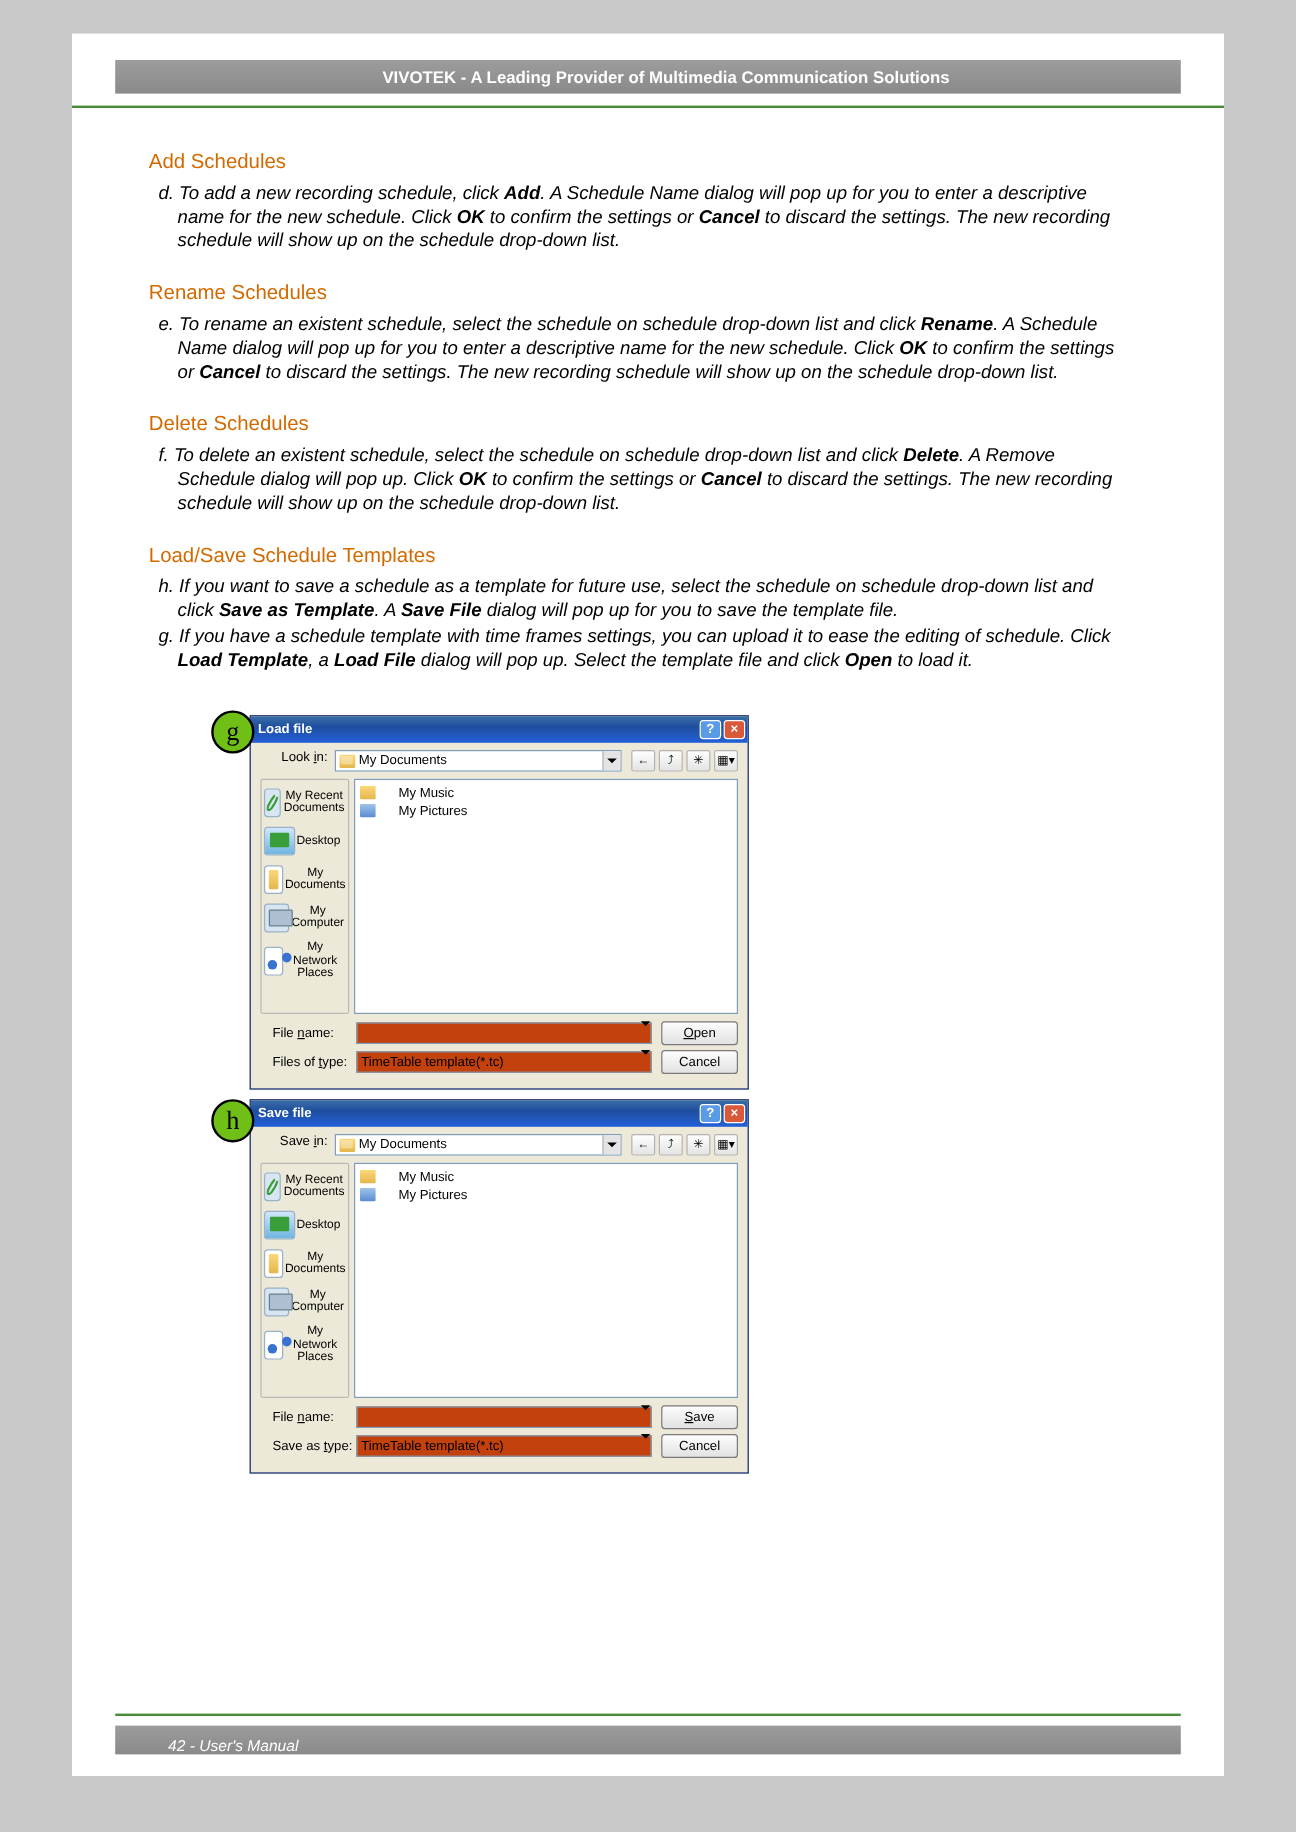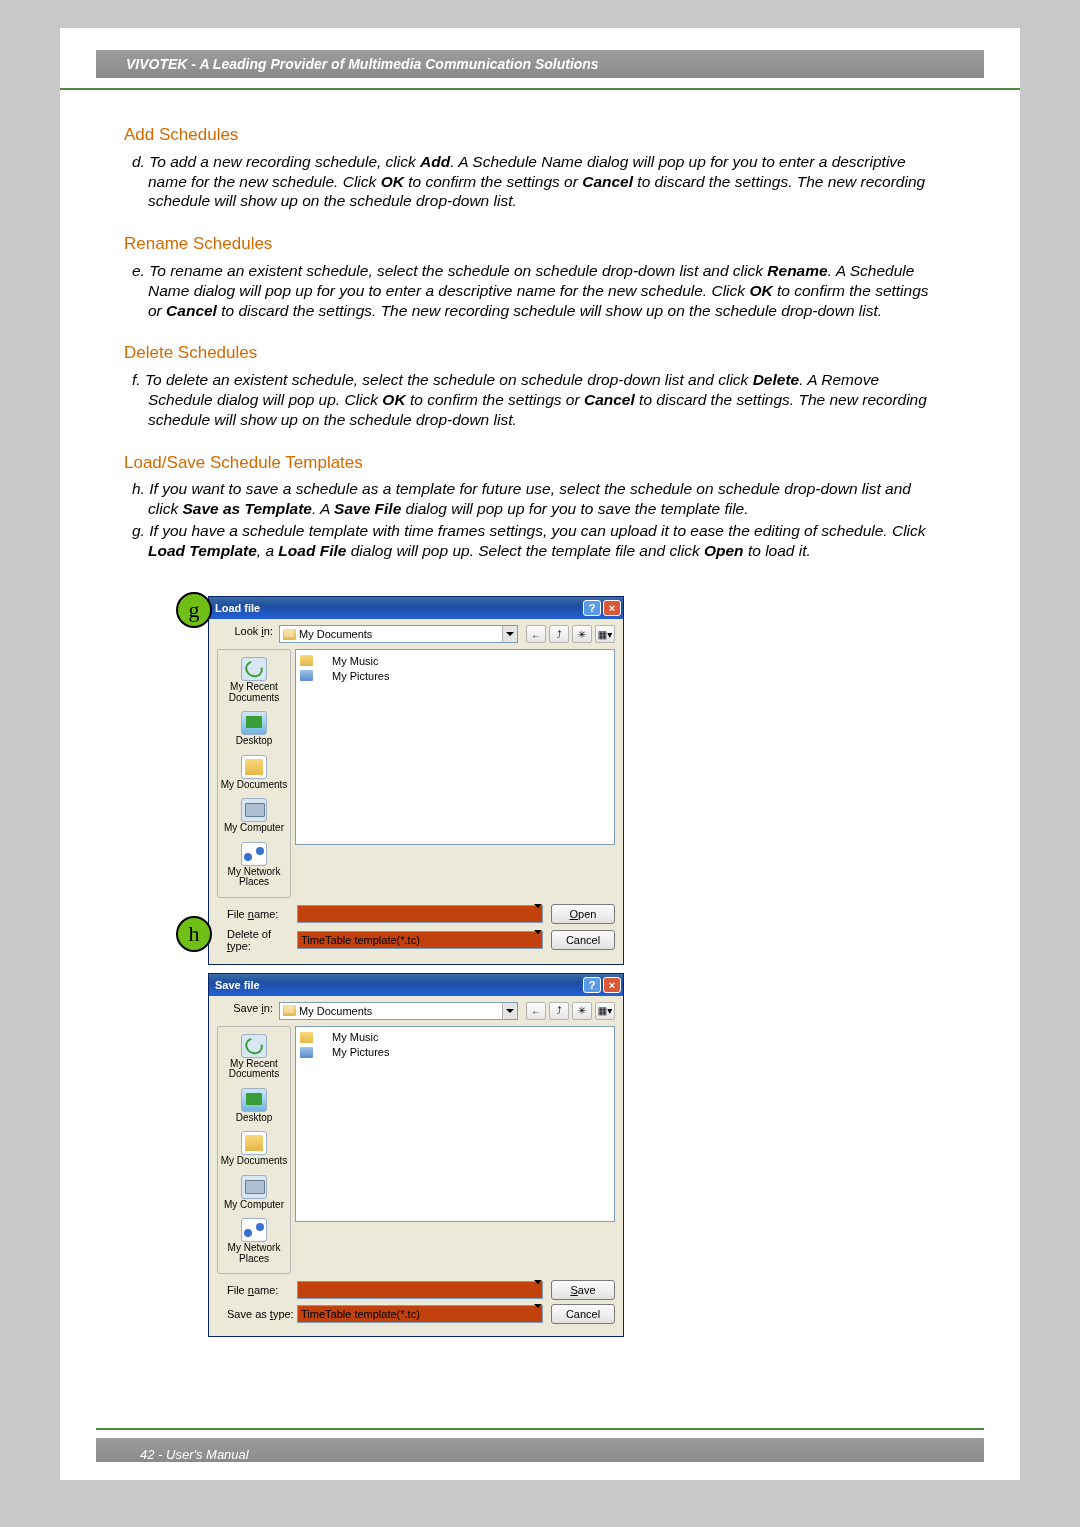--- a/index.html
+++ b/index.html
@@ -21,23 +21,23 @@
     position: absolute;
     top: 22px;
     left: 36px;
     right: 36px;
     height: 28px;
     background: linear-gradient(#9c9c9c, #8a8a8a);
     display: flex;
     align-items: center;
     padding-left: 30px;
     color: #fff;
-    font-style: italic;
     font-weight: bold;
     font-size: 14px;
+    justify-content: center;
   }
   .accent-line {
     position: absolute;
     top: 60px;
     left: 0;
     right: 0;
     height: 2px;
     background: #4a8c3a;
   }
   .content {
@@ -172,21 +172,21 @@
   .dlg-main { display: flex; }
   .places {
     width: 74px;
     background: #ece9d8;
     border: 1px solid #b8b8b8;
     border-radius: 2px;
     padding: 4px 0;
   }
   .place {
     display: flex;
-    flex-direction: column;
+    flex-direction: row;
     align-items: center;
     gap: 1px;
     padding: 3px 2px 5px 2px;
     text-align: center;
     font-size: 10px;
     line-height: 1.05;
     color: #000;
   }
   .place .pico {
     width: 26px; height: 24px;
@@ -375,21 +375,21 @@
         <div class="bottom">
           <div class="brow">
             <div class="blbl"><span>File </span><span class="u">n</span><span>ame:</span></div>
             <div class="input-combo">
                 <span></span>
                 <span class="drop-arrow"></span>
               </div>
             <div class="xp-btn"><span class="u">O</span><span>pen</span></div>
           </div>
           <div class="brow">
-            <div class="blbl"><span>Delete of </span><span class="u">t</span><span>ype:</span></div>
+            <div class="blbl"><span>Files of </span><span class="u">t</span><span>ype:</span></div>
             <div class="input-combo">
                 <span>TimeTable template(*.tc)</span>
                 <span class="drop-arrow"></span>
               </div>
             <div class="xp-btn">Cancel</div>
           </div>
         </div>
       </div>
     </div>
 

